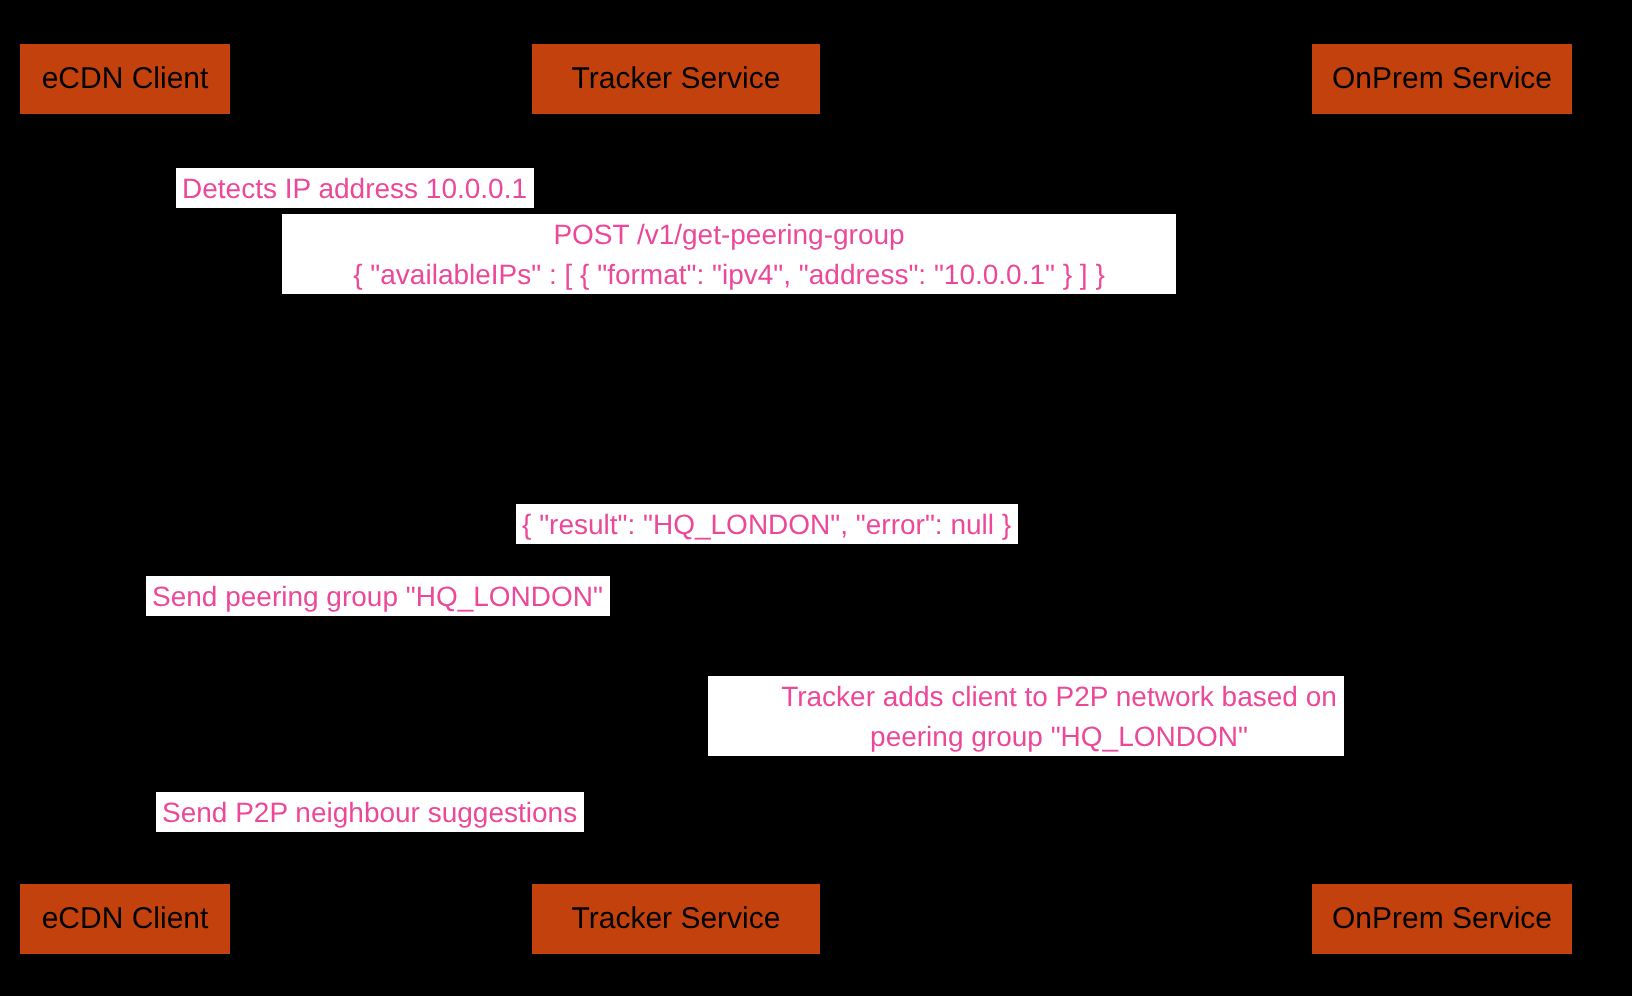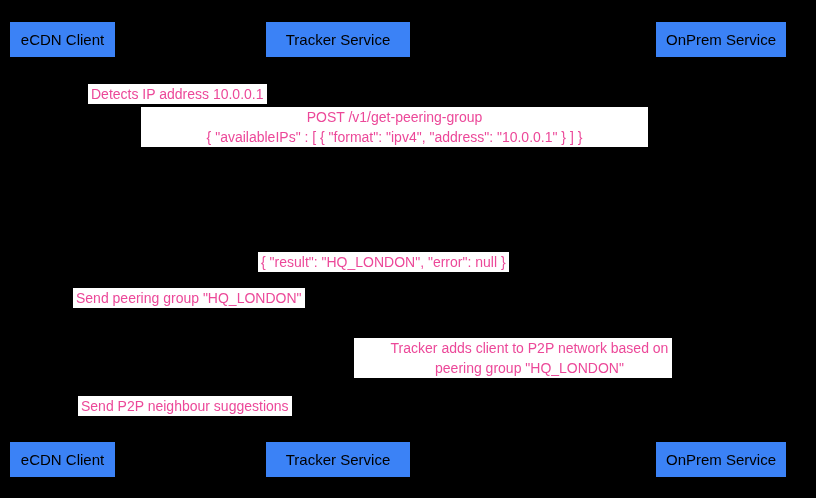--- a/index.html
+++ b/index.html
@@ -1,37 +1,37 @@
 <!DOCTYPE html>
 <html><head>
 <meta charset="utf-8">
 <style>
   html,body{margin:0;padding:0;background:#000;}
   .stage{
     position:relative;width:816px;height:498px;background:#000;
     font-family:"Liberation Sans",sans-serif;overflow:hidden;
   }
   .actor{
-    position:absolute;background:#3b82f6;color:#000;height:35px;
+    position:absolute;background:#c2410c;color:#000;height:35px;
     display:flex;align-items:center;justify-content:center;
     font-size:15px;box-sizing:border-box;text-align:right;
   }
   .a-client{left:10px;width:105px;}
   .a-tracker{left:266px;width:144px;}
   .a-onprem{left:656px;width:130px;}
   .row-top{top:22px;}
   .row-bottom{top:442px;}
   .msg{
     position:absolute;background:#fff;color:#ec4899;font-size:14px;
     line-height:20px;padding:0 3px;white-space:nowrap;box-sizing:border-box;
   }
   .msg.center{text-align:center;white-space:normal;}
   .msg.center div{white-space:nowrap;}
   #m-detect{left:88px;top:84px;}
-  #m-post{left:141px;top:107px;width:507px;}
+  #m-post{left:141px;top:107px;width:447px;}
   #m-lookup{left:352px;top:185px;width:340px;}
   #m-result{left:258px;top:252px;}
   #m-sendgroup{left:73px;top:288px;}
   #m-adds{left:354px;top:338px;width:318px;padding-left:36px;}
   #m-suggest{left:78px;top:396px;}
 </style>
 </head>
 <body>
 
 <div class="stage">

